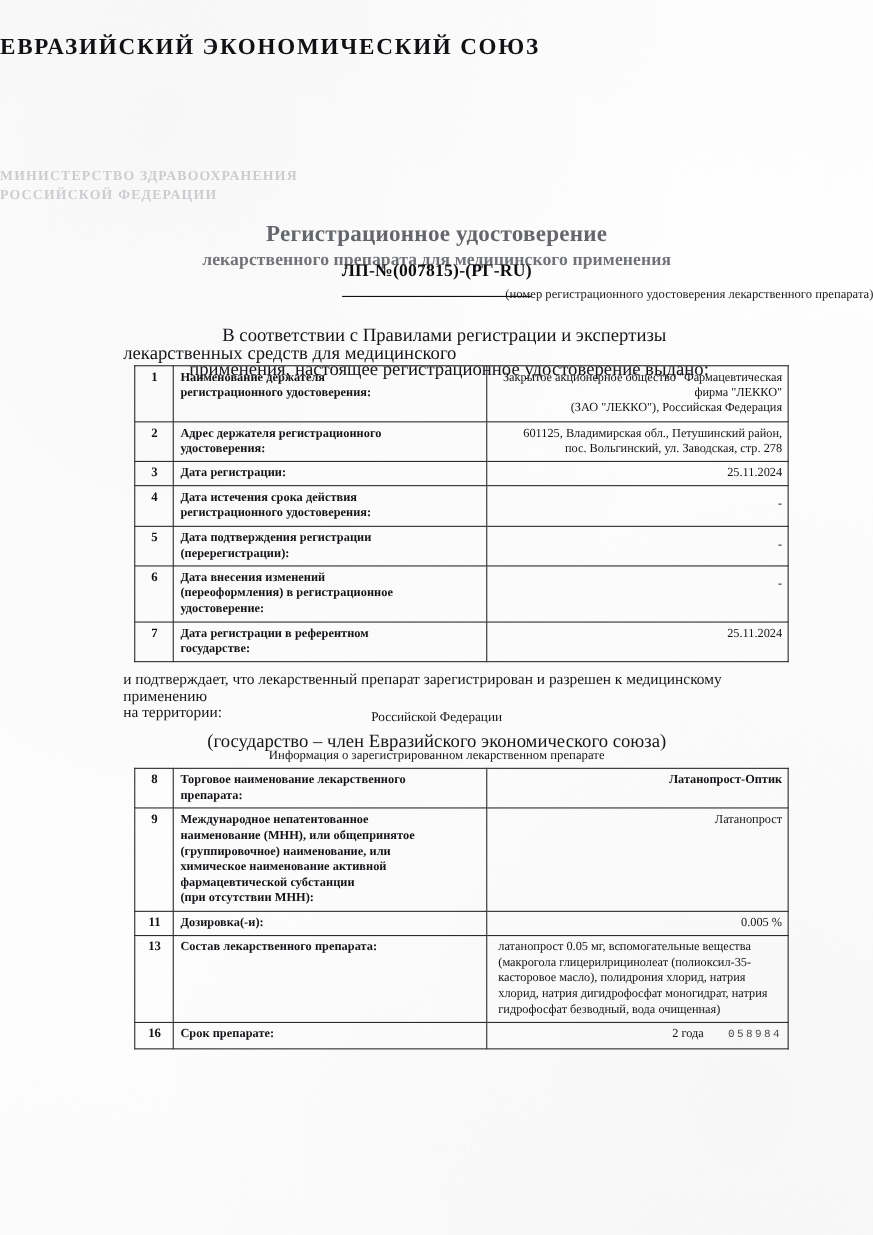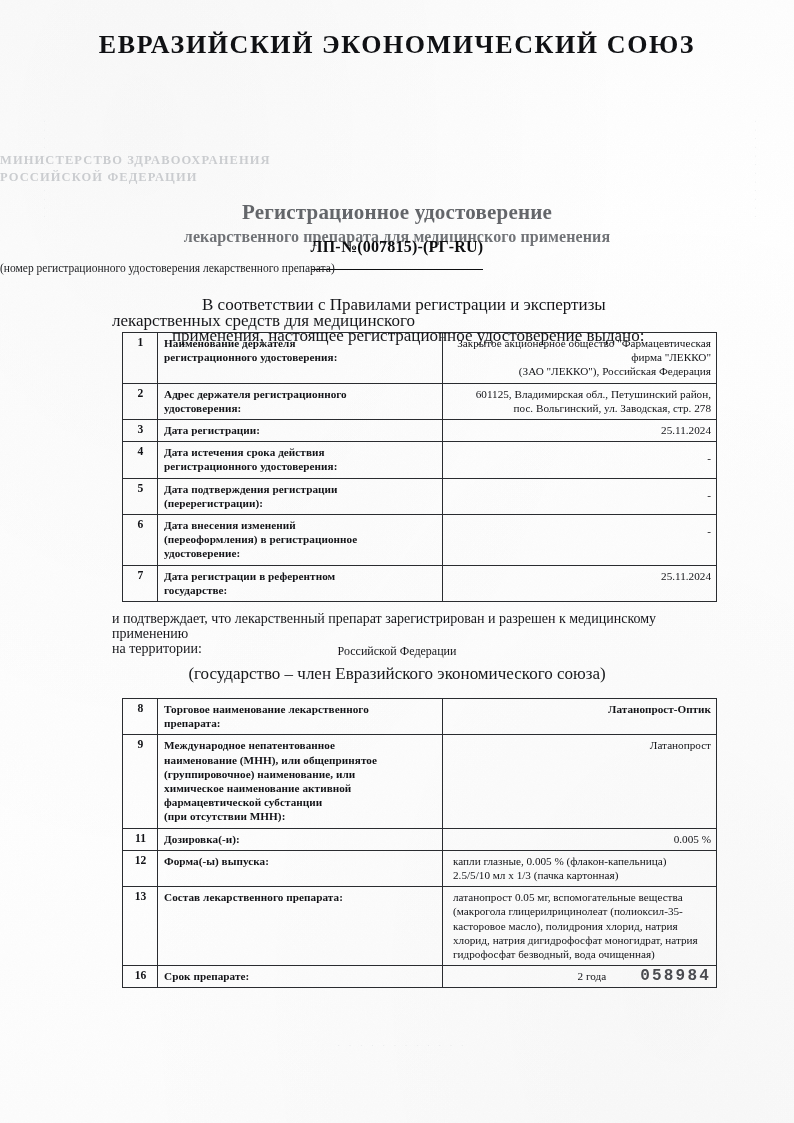--- a/index.html
+++ b/index.html
@@ -21,24 +21,24 @@
       linear-gradient(180deg,#fdfdfd 0%,#ffffff 22%,#fefefe 70%,#fcfcfc 100%);
   }
   .speckle{
     position:absolute;inset:0;pointer-events:none;opacity:.5;
   }
   .content{position:absolute;inset:0;}
 
   
   .eaes-title{
     position:absolute;left:0;right:0;top:30px;
-    text-align:center;
+    text-align:left;
     font-family:"Liberation Serif", serif;
     font-weight:bold;
-    font-size:26px;
+    font-size:21px;
     letter-spacing:1.6px;
     color:#101114;
     filter:blur(.18px);
   }
   .ministry{
     position:absolute;left:0;right:0;top:152px;
     text-align:left;
     font-weight:bold;
     font-size:12.5px;
     letter-spacing:1.1px;
@@ -76,21 +76,21 @@
     font-size:16px;
     color:#0d0e10;
     letter-spacing:.2px;
   }
   .regnum span{
     border-bottom:1.6px solid #0d0e10;
     padding-bottom:14px;
   }
   .regnum-sub{
     position:absolute;left:0;right:0;top:262px;
-    text-align:left;
+    text-align:right;
     font-size:11.5px;
     color:#1b1c1f;
     filter:blur(.15px);
   }
 
   .intro{
     position:absolute;left:112px;right:108px;top:297px;
     text-align:center;
     font-size:17px;
     line-height:15.5px;
@@ -153,27 +153,26 @@
     text-align:center;font-size:17px;color:#17181b;
   }
   .info-line{
     position:absolute;left:0;right:0;top:680px;
     text-align:center;font-size:11.6px;color:#15161a;
   }
 
   
   .stampnum{
     font-family:"Liberation Mono", monospace;
-    font-size:16px;
+    font-size:10px;
     letter-spacing:2.2px;
     color:#2c2e33;
-    margin-left:34px;
+    margin-left:22px;
     opacity:.85;
     filter:blur(.25px);
-    font-weight:bold;
   }
 
   
   .footer-wm{
     position:absolute;left:120px;right:110px;top:1040px;
     text-align:center;
     font-size:9px;
     letter-spacing:3px;
     color:#e2e4e6;
     opacity:.9;
@@ -269,44 +268,40 @@
       </tbody>
   </table>
 
   <div class="midtext">
     <div>и подтверждает, что лекарственный препарат зарегистрирован и разрешен к медицинскому применению</div>
     <div>на территории:</div>
   </div>
 
   <div class="country">Российской Федерации</div>
   <div class="country-sub">(государство – член Евразийского экономического союза)</div>
+  <div class="info-line">Информация о зарегистрированном лекарственном препарате</div>
 
   <table class="tbl" id="table2">
     <tbody>
         <tr>
           <td class="c-num">8</td>
           <td class="c-lbl">Торговое наименование лекарственного<br>препарата:</td>
           <td class="c-val bold">Латанопрост-Оптик</td>
         </tr>
         <tr>
           <td class="c-num">9</td>
           <td class="c-lbl">Международное непатентованное<br>наименование (МНН), или общепринятое<br>(группировочное) наименование, или<br>химическое наименование активной<br>фармацевтической субстанции<br>(при отсутствии МНН):</td>
           <td class="c-val">Латанопрост</td>
         </tr>
         <tr>
           <td class="c-num">11</td>
           <td class="c-lbl">Дозировка(-и):</td>
           <td class="c-val">0.005 %</td>
         </tr>
         <tr>
-          <td class="c-num">12</td>
-          <td class="c-lbl">Форма(-ы) выпуска:</td>
-          <td class="c-val left">капли глазные, 0.005 % (флакон-капельница)<br>2.5/5/10 мл х 1/3 (пачка картонная)</td>
-        </tr>
-        <tr>
           <td class="c-num">13</td>
           <td class="c-lbl">Состав лекарственного препарата:</td>
           <td class="c-val left">латанопрост 0.05 мг, вспомогательные вещества<br>(макрогола глицерилрицинолеат  (полиоксил-35-<br>касторовое масло), полидрония хлорид, натрия<br>хлорид, натрия дигидрофосфат моногидрат, натрия<br>гидрофосфат безводный, вода очищенная)</td>
         </tr>
         <tr>
           <td class="c-num">16</td>
           <td class="c-lbl">Срок препарате:</td>
           <td class="c-val">2 года<span class="stampnum">058984</span></td>
         </tr>
       </tbody>

